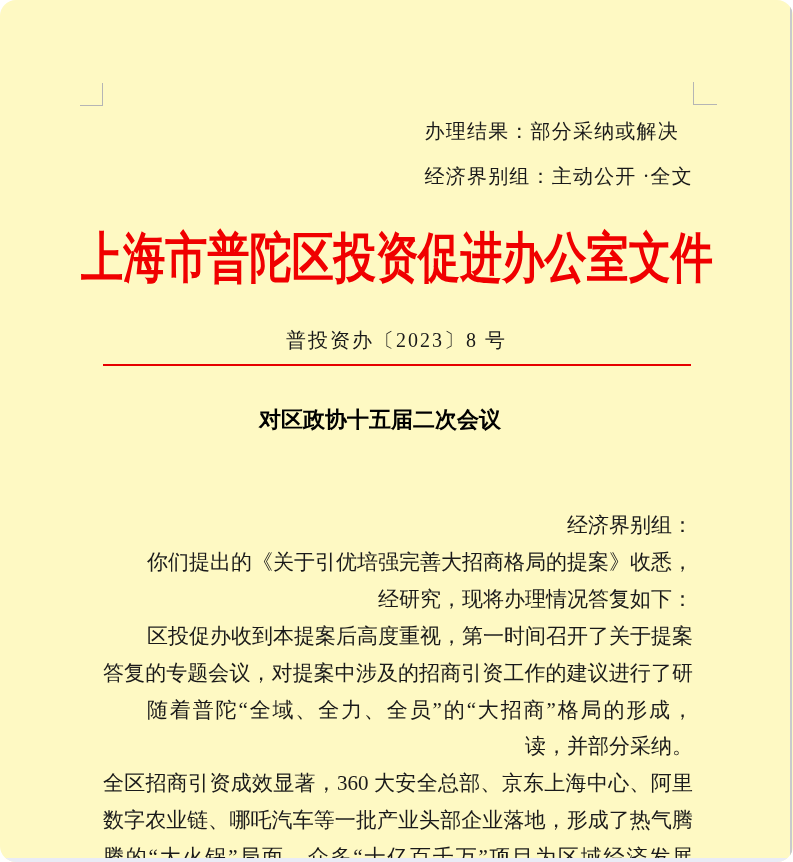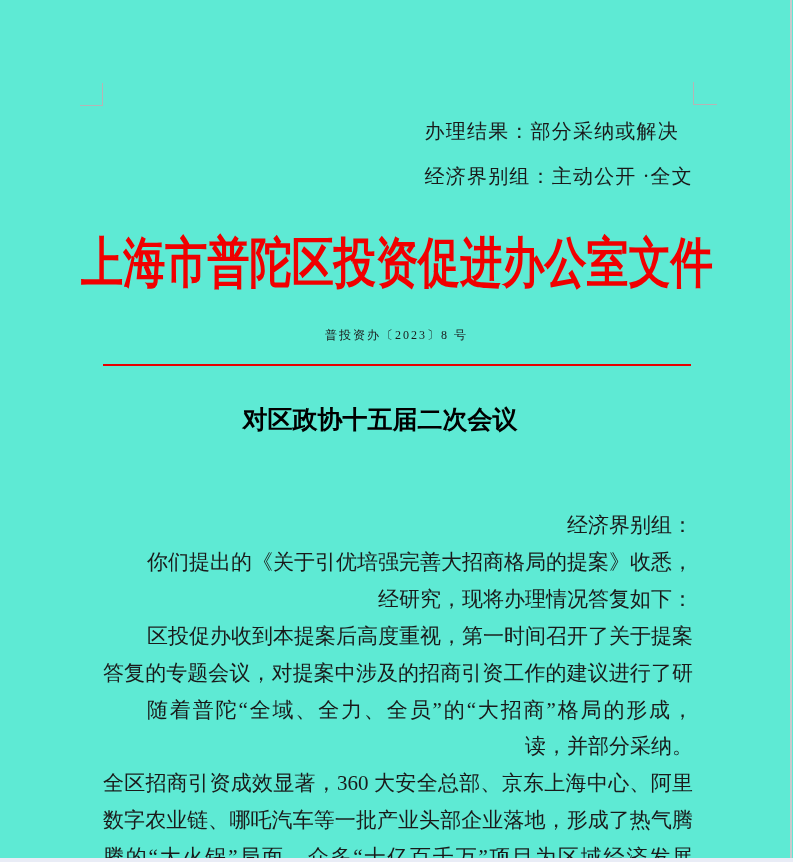--- a/index.html
+++ b/index.html
@@ -4,55 +4,55 @@
 <style>
   :root{
     --red:#f00000;
     --rule-red:#e60000;
     --mark-gray:#b5b5b5;
     --ink:#111;
   }
   *{margin:0;padding:0;box-sizing:border-box;}
   html,body{width:793px;height:862px;overflow:hidden;background:#fff;}
   .page{
-    position:relative;width:793px;height:862px;background:#5eead4;overflow:hidden;
-    font-family:"Liberation Serif","DejaVu Serif",serif;color:var(--ink);
+    position:relative;width:793px;height:862px;background:#fef9c3;overflow:hidden;
+    font-family:"Liberation Serif","DejaVu Serif",serif;color:var(--ink);border-radius:16px;
   }
   
   .page-edge-right{position:absolute;top:0;right:1px;width:2px;height:862px;background:#c9cacd;}
   .page-edge-bottom{position:absolute;left:0;bottom:0;width:793px;height:4px;background:#e9ecf6;}
   
   .mark-left{position:absolute;left:80px;top:83px;width:23px;height:23px;
     border-right:1px solid var(--mark-gray);border-bottom:1px solid var(--mark-gray);}
   .mark-right{position:absolute;left:693px;top:82px;width:24px;height:23px;
     border-left:1px solid var(--mark-gray);border-bottom:1px solid var(--mark-gray);}
   
   .meta{
     position:absolute;top:109px;right:100px;text-align:left;
     font-size:20px;letter-spacing:1.2px;line-height:45px;color:#1a1a1a;
   }
   
   .letterhead{
     position:absolute;top:231px;left:0;width:793px;height:64px;
-    display:flex;justify-content:center;align-items:center;
+    display:flex;justify-content:center;align-items:flex-end;
   }
   .letterhead-text{
     font-family:"Liberation Sans","DejaVu Sans",sans-serif;
     font-weight:bold;font-size:54px;color:var(--red);white-space:nowrap;
     transform:scaleX(0.78);transform-origin:center;letter-spacing:0px;
   }
   .doc-number{
     position:absolute;top:327px;left:0;width:793px;text-align:center;
-    font-size:12px;letter-spacing:2px;color:#1a1a1a;
+    font-size:20px;letter-spacing:2px;color:#1a1a1a;
   }
   .red-rule{position:absolute;top:364px;left:103px;width:588px;height:2px;background:var(--rule-red);}
   
   .doc-title{
     position:absolute;top:401px;left:0;width:760px;text-align:center;
-    font-weight:bold;font-size:25px;line-height:38px;color:#000;font-family:Liberation Serif, serif;
+    font-weight:bold;font-size:22px;line-height:38px;color:#000;font-family:Liberation Serif, serif;
   }
   
   .doc-body{
     position:absolute;top:507px;left:103px;width:590px;
     font-size:21px;line-height:36.9px;color:#1a1a1a;
   }
   .body-line{white-space:nowrap;text-align:right;}
   .body-line.fill{white-space:normal;text-align:justify;text-align-last:justify;}
   .body-line.indent{padding-left:44px;}
 </style>

